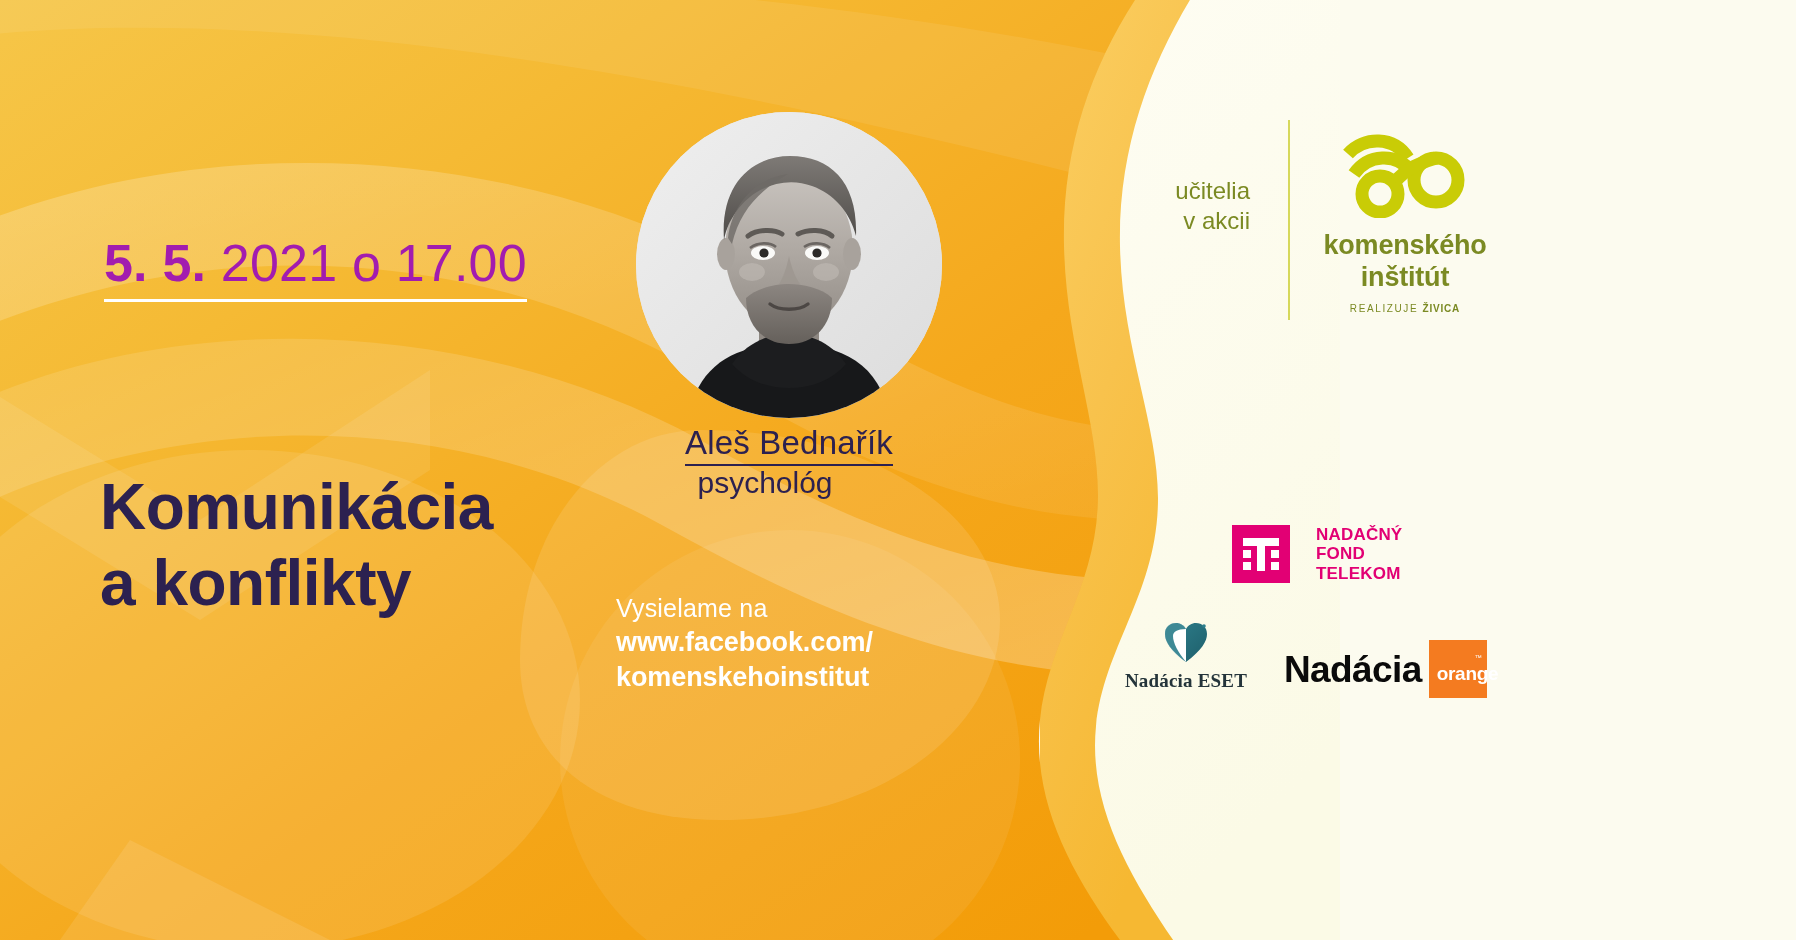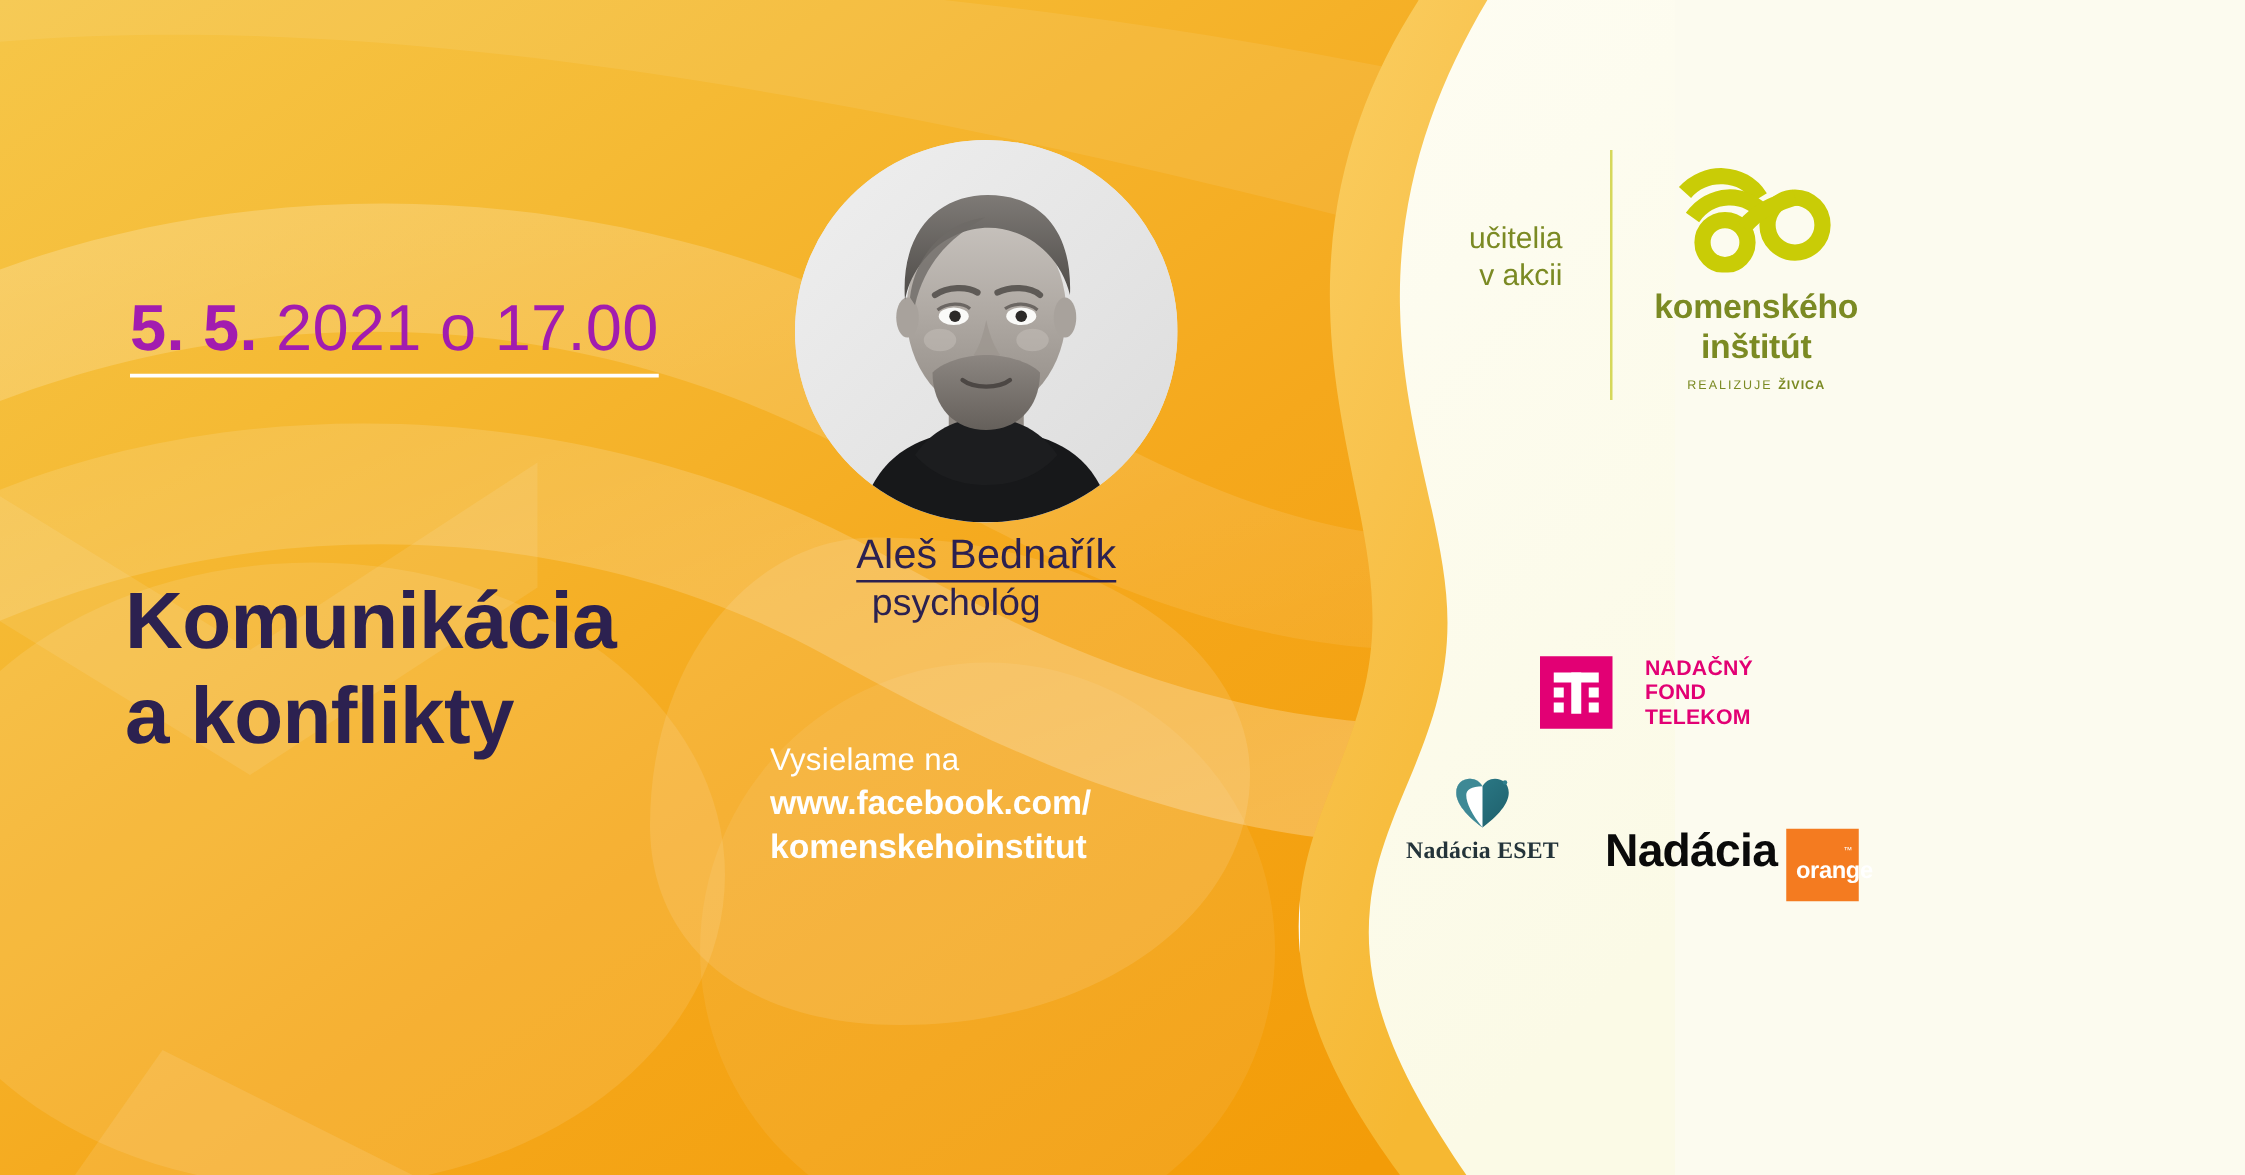--- a/index.html
+++ b/index.html
@@ -32,21 +32,21 @@
     white-space:nowrap;
     letter-spacing:.2px;
     border-bottom:3px solid #FFFFFF;
     padding-bottom:8px;
   }
   .date-line .d-bold { font-weight:700; }
   .date-line .d-reg  { font-weight:400; }
 
   .headline {
     position:absolute;
-    left:100px; top:459px;
+    left:100px; top:470px;
     color:#2C2150;
     font-size:64px;
     font-weight:700;
     line-height:1.18;
     letter-spacing:-.5px;
     white-space:nowrap;
   }
   .headline .hl { display:block; }
 
   
@@ -175,21 +175,21 @@
   .orange-logo {
     position:absolute; left:1284px; top:640px;
     display:flex; align-items:center; gap:7px;
   }
   .or-text {
     font-size:37px; font-weight:700; color:#0A0A0A;
     letter-spacing:-.6px; line-height:1;
   }
   .or-box {
     width:58px; height:58px; background:#F47B20;
-    position:relative; flex:0 0 auto;margin-top:23px;
+    position:relative; flex:0 0 auto;
   }
   .or-box span {
     position:absolute; left:8px; bottom:13px;
     color:#fff; font-size:19px; font-weight:700; letter-spacing:-.3px;
   }
   .or-box i {
     position:absolute; right:5px; top:14px;
     color:#fff; font-size:7px; font-style:normal;
   }
 </style>

